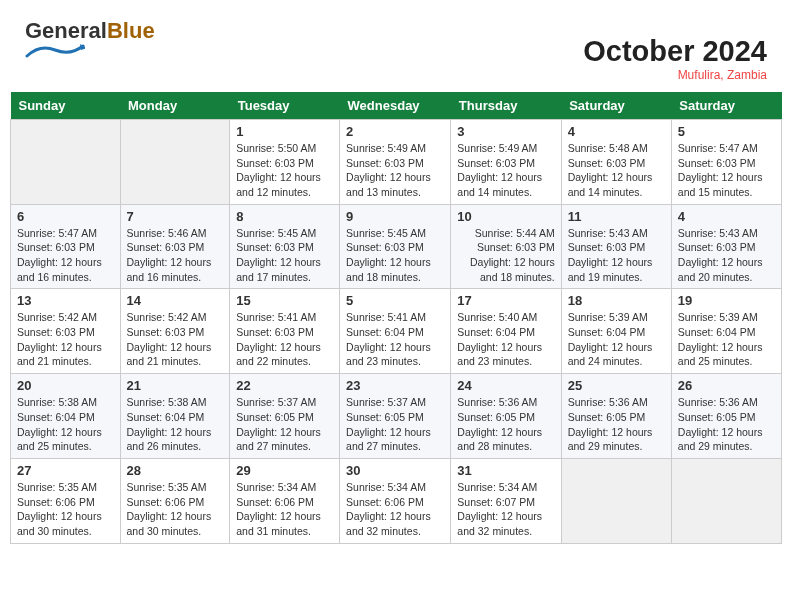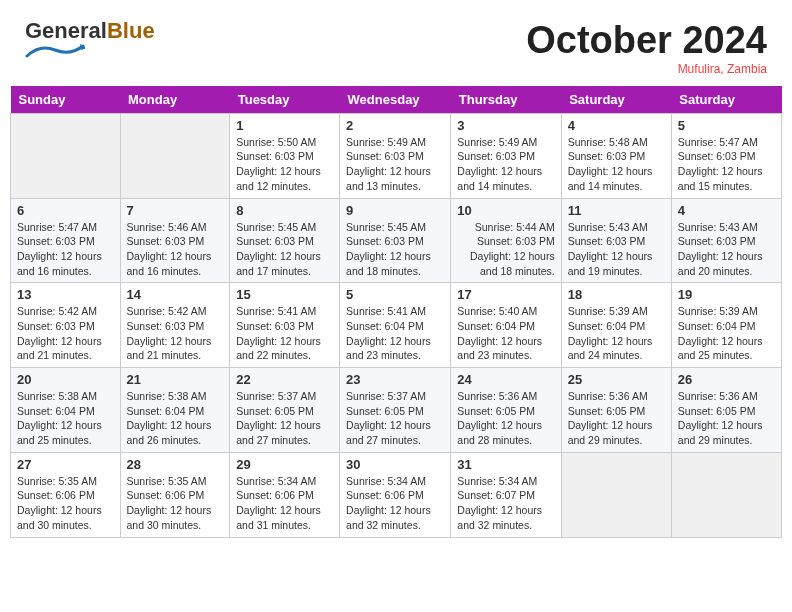--- a/index.html
+++ b/index.html
@@ -24,36 +24,37 @@
       font-size: 22px;
       font-weight: bold;
       color: #333;
       line-height: 1;
     }
     .logo-text .blue { color: #a16207; }
     .title-block {
       text-align: right;
     }
     .month-title {
-      font-size: 38px;
+      font-size: 29px;
       font-weight: bold;
       color: #222;
       line-height: 1.1;
+      margin-top: 16px;
     }
     .location {
       font-size: 12px;
       color: #ef4444;
     }
     .calendar {
       width: 100%;
       border-collapse: collapse;
       margin-top: 5px;
     }
     .calendar th {
-      background-color: #a21caf;
+      background-color: #15803d;
       color: #fff;
       text-align: left;
       padding: 6px 8px;
       font-size: 13px;
       font-weight: bold;
     }
     .calendar td {
       border: 1px solid #ccc;
       vertical-align: top;
       padding: 4px 6px;

